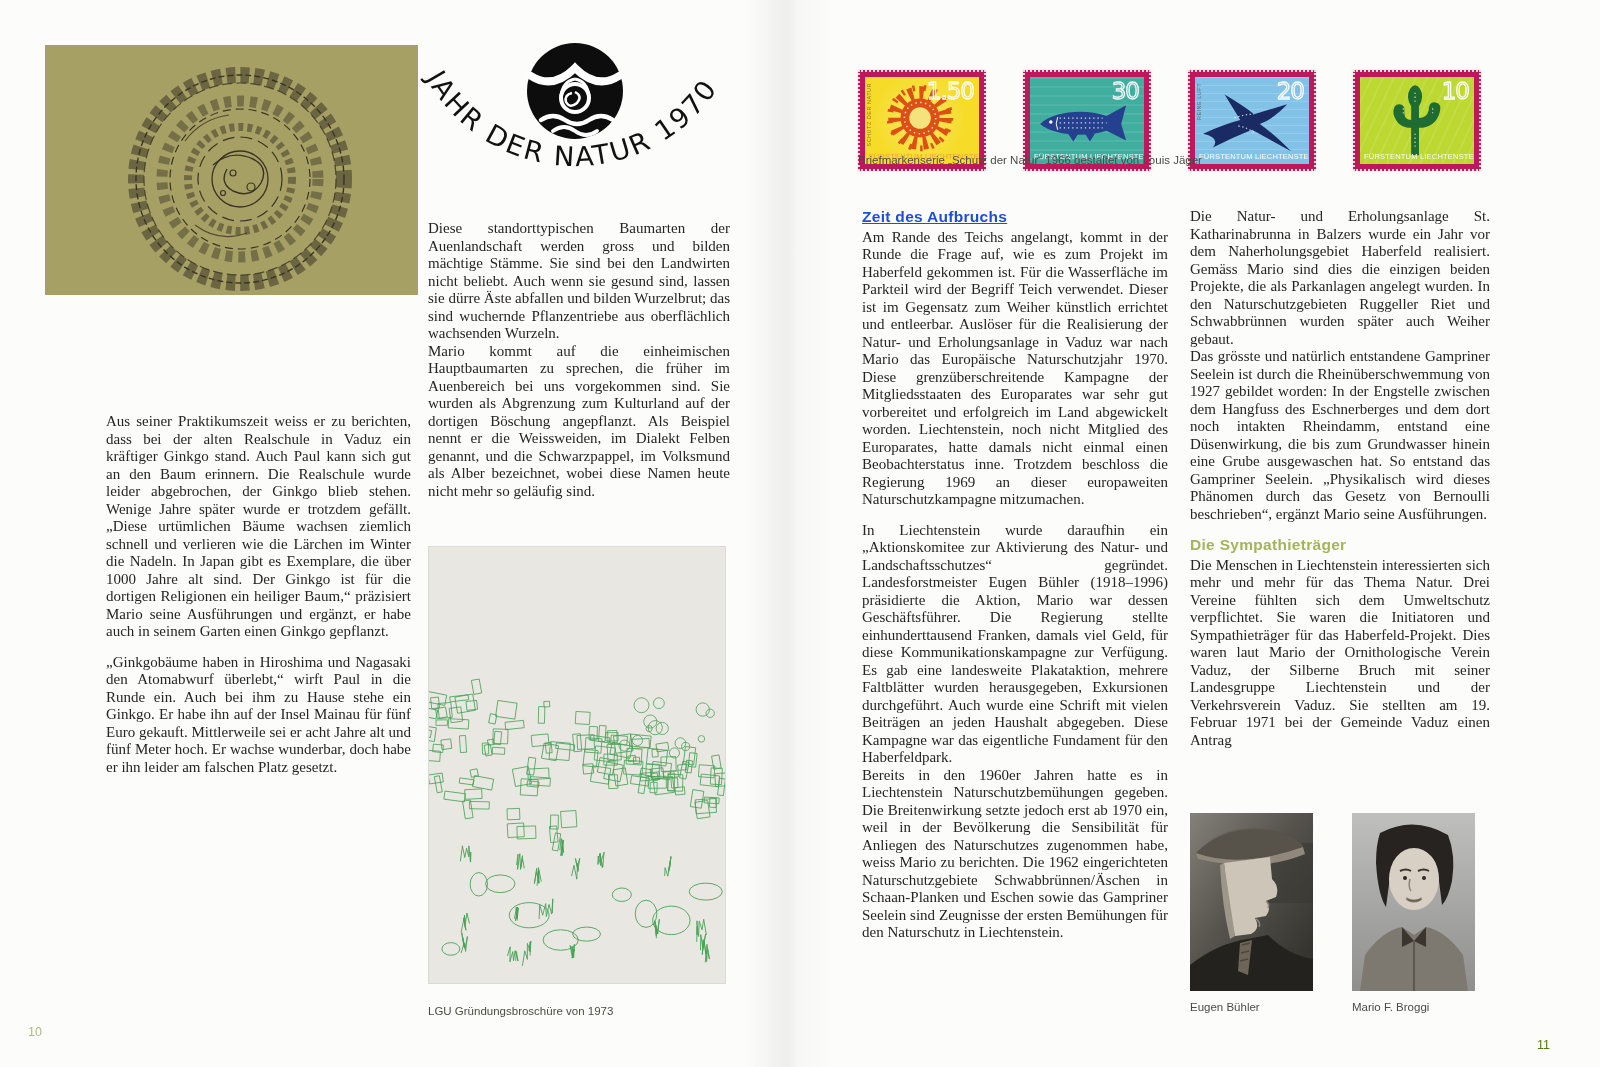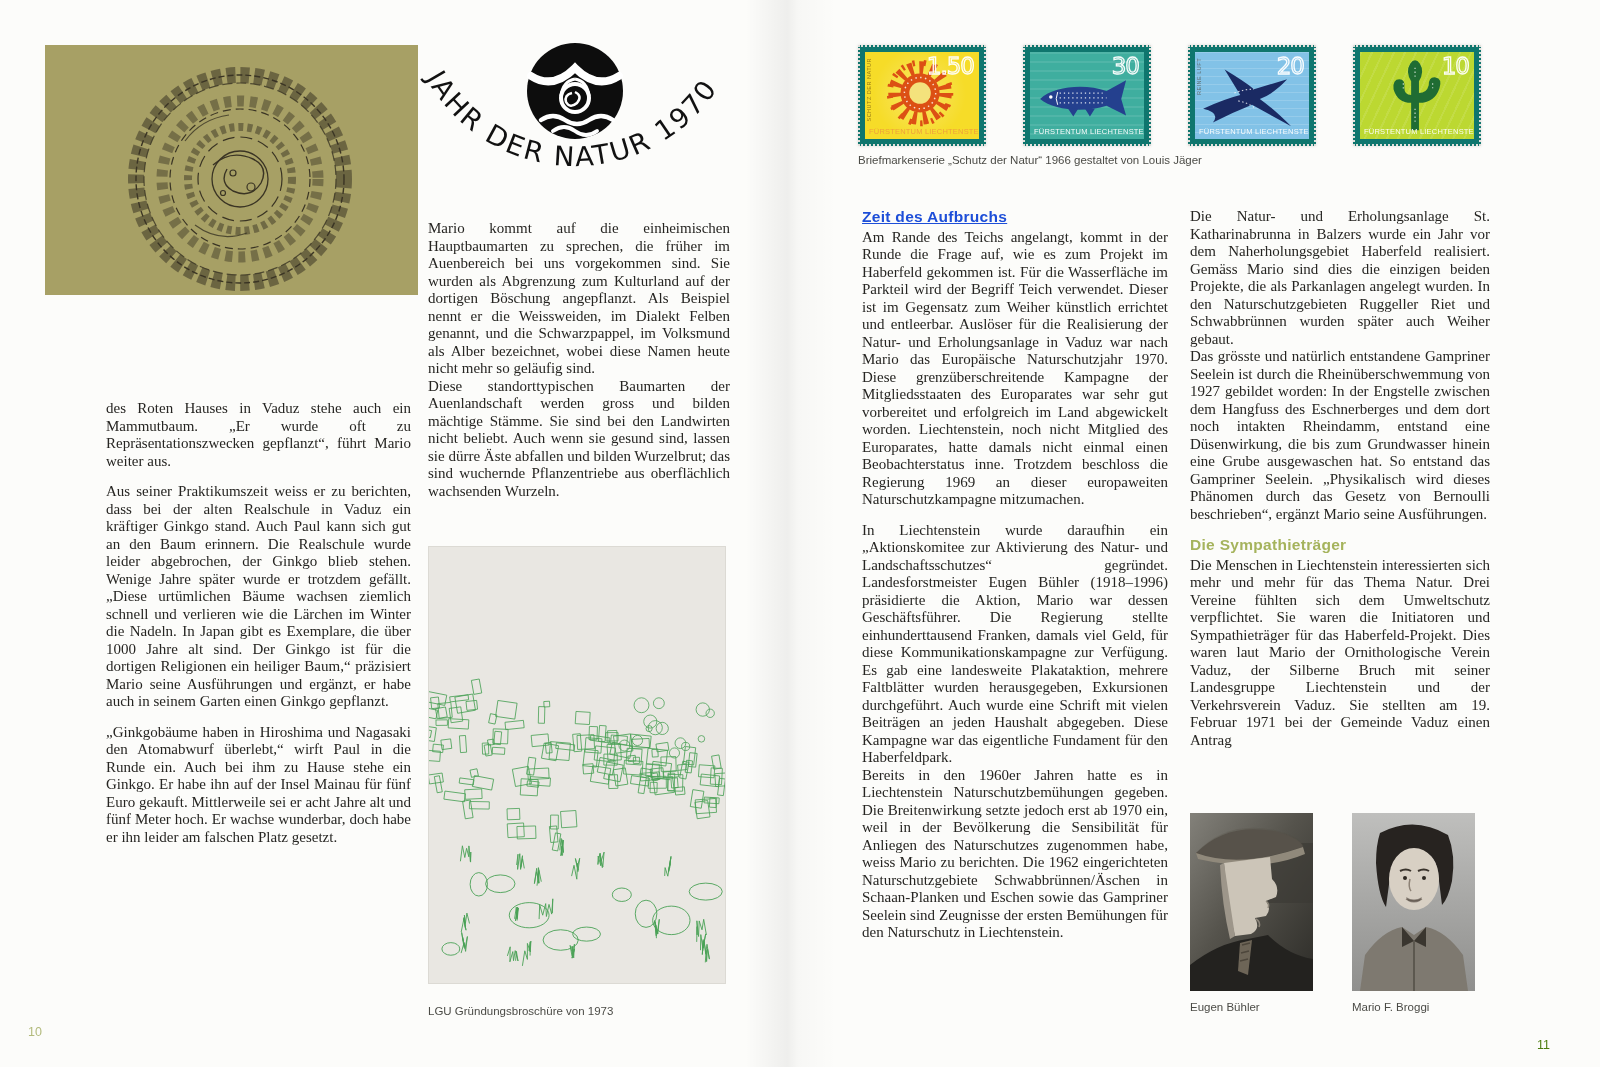--- a/index.html
+++ b/index.html
@@ -19,22 +19,22 @@
   .pagenum{font-family:"Liberation Sans","DejaVu Sans",sans-serif;font-size:12.5px;}
   
   .book-img{left:45px;top:45px;width:373px;height:250px;background:#a7a065;}
   
   .poster{left:428px;top:546px;width:298px;height:438px;background:#e9e7e2;border:1px solid #dcdad4;box-sizing:border-box;}
   .poster-title{position:absolute;top:28px;right:4px;width:172px;text-align:center;
     font-family:"Liberation Sans","DejaVu Sans",sans-serif;font-size:21px;line-height:1.18;
     letter-spacing:1.2px;color:#2f2f2f;}
   .poster-title .qmark{font-size:32px;line-height:.9;display:block;margin-top:2px;}
   
-  .stamp{width:128px;height:101px;background:#0f766e;border:2px dotted #e2e0dc;box-sizing:border-box;
-         padding:5px;box-shadow:0 0 3px rgba(0,0,0,.12);}
+  .stamp{width:128px;height:101px;background:#be185d;border:2px dotted #e2e0dc;box-sizing:border-box;
+         padding:5px;box-shadow:0 0 3px rgba(0,0,0,.12);margin-top:25px;}
   .stamp-panel{position:relative;width:100%;height:100%;overflow:hidden;}
   .stamp-value{position:absolute;top:1px;right:5px;font-family:"DejaVu Sans",sans-serif;font-size:23px;
                color:rgba(255,255,255,.92);letter-spacing:-1px;}
   @supports (-webkit-text-stroke:1px #fff){
     .stamp-value{color:rgba(255,255,255,.1);-webkit-text-stroke:1.3px rgba(255,255,255,.95);}
   }
   .stamp-country{position:absolute;bottom:3px;left:4px;right:2px;font-family:"Liberation Sans","DejaVu Sans",sans-serif;
                  font-size:7.5px;letter-spacing:.2px;color:rgba(255,255,255,.95);white-space:nowrap;}
   .stamp-side{position:absolute;top:6px;left:1px;writing-mode:vertical-rl;transform:rotate(180deg);
               font-family:"Liberation Sans",sans-serif;font-size:5.5px;letter-spacing:.5px;color:rgba(60,30,0,.55);}
@@ -88,28 +88,27 @@
         <path d="M126,84 q12,-8 24,0 q12,8 24,0 q12,-8 24,0" stroke="#fff" stroke-width="4.5" fill="none" stroke-linecap="round"></path>
         <path d="M138,95 q11,-8 22,0 q11,8 22,0" stroke="#fff" stroke-width="4" fill="none" stroke-linecap="round"></path>
       </g>
       <text font-family="'DejaVu Sans',sans-serif" font-size="27" fill="#111" letter-spacing="2" textLength="352" lengthAdjust="spacingAndGlyphs">
         <textPath href="#arcpath" startOffset="2">JAHR DER NATUR 1970</textPath>
       </text>
     </svg>
   </div>
 
   <div class="abs col" style="left:106px;top:400px;width:305px;">
-    <p class="para">des Roten Hauses in Vaduz stehe auch ein Mammutbaum. „Er wurde oft zu Repräsentationszwecken gepflanzt“, führt Mario weiter aus.</p>
     <p class="para gap">Aus seiner Praktikumszeit weiss er zu berichten, dass bei der alten Realschule in Vaduz ein kräftiger Ginkgo stand. Auch Paul kann sich gut an den Baum erinnern. Die Realschule wurde leider abgebrochen, der Ginkgo blieb stehen. Wenige Jahre später wurde er trotzdem gefällt. „Diese urtümlichen Bäume wachsen ziemlich schnell und verlieren wie die Lärchen im Winter die Nadeln. In Japan gibt es Exemplare, die über 1000 Jahre alt sind. Der Ginkgo ist für die dortigen Religionen ein heiliger Baum,“ präzisiert Mario seine Ausführungen und ergänzt, er habe auch in seinem Garten einen Ginkgo gepflanzt.</p>
     <p class="para gap">„Ginkgobäume haben in Hiroshima und Nagasaki den Atomabwurf überlebt,“ wirft Paul in die Runde ein. Auch bei ihm zu Hause stehe ein Ginkgo. Er habe ihn auf der Insel Mainau für fünf Euro gekauft. Mittlerweile sei er acht Jahre alt und fünf Meter hoch. Er wachse wunderbar, doch habe er ihn leider am falschen Platz gesetzt.</p>
   </div>
 
   <div class="abs col" style="left:428px;top:220px;width:302px;">
+    <p class="para">Diese standorttypischen Baumarten der Auenlandschaft werden gross und bilden mächtige Stämme. Sie sind bei den Landwirten nicht beliebt. Auch wenn sie gesund sind, lassen sie dürre Äste abfallen und bilden Wurzelbrut; das sind wuchernde Pflanzentriebe aus oberflächlich wachsenden Wurzeln.</p>
     <p class="para">Mario kommt auf die einheimischen Hauptbaumarten zu sprechen, die früher im Auenbereich bei uns vorgekommen sind. Sie wurden als Abgrenzung zum Kulturland auf der dortigen Böschung angepflanzt. Als Beispiel nennt er die Weissweiden, im Dialekt Felben genannt, und die Schwarzpappel, im Volksmund als Alber bezeichnet, wobei diese Namen heute nicht mehr so geläufig sind.</p>
-    <p class="para">Diese standorttypischen Baumarten der Auenlandschaft werden gross und bilden mächtige Stämme. Sie sind bei den Landwirten nicht beliebt. Auch wenn sie gesund sind, lassen sie dürre Äste abfallen und bilden Wurzelbrut; das sind wuchernde Pflanzentriebe aus oberflächlich wachsenden Wurzeln.</p>
   </div>
 
   <div class="abs poster">
     <svg id="poster-art" class="motif" width="296" height="436" viewBox="0 0 296 436">
         <rect x="166.69227691181004" y="198.90924751991406" width="19.639036178588867" height="14.08330237865448" fill="none" stroke="#4aa156" stroke-width="0.8" transform="rotate(6.1 166.69227691181004 198.90924751991406)"></rect>
         <rect x="198.83003664016724" y="209.15756583213806" width="7.429174423217773" height="5.637801915407181" fill="none" stroke="#4aa156" stroke-width="0.8" transform="rotate(-6.6 198.83003664016724 209.15756583213806)"></rect>
         <rect x="78.20908558368683" y="276.89898267388344" width="16.366451263427734" height="13.727962255477905" fill="none" stroke="#4aa156" stroke-width="0.8" transform="rotate(-3.3 78.20908558368683 276.89898267388344)"></rect>
         <rect x="68.89878940582275" y="153.46851110458374" width="19.39133882522583" height="16.047712922096252" fill="none" stroke="#4aa156" stroke-width="0.8" transform="rotate(8.2 68.89878940582275 153.46851110458374)"></rect>
         <rect x="127.36361455917358" y="195.8243191242218" width="18.46525764465332" height="5.59135639667511" fill="none" stroke="#4aa156" stroke-width="0.8" transform="rotate(6.4 127.36361455917358 195.8243191242218)"></rect>
         <rect x="280.95273208618164" y="250.77739715576172" width="6.8406829833984375" height="9.381284147500992" fill="none" stroke="#4aa156" stroke-width="0.8" transform="rotate(3.6 280.95273208618164 250.77739715576172)"></rect>

